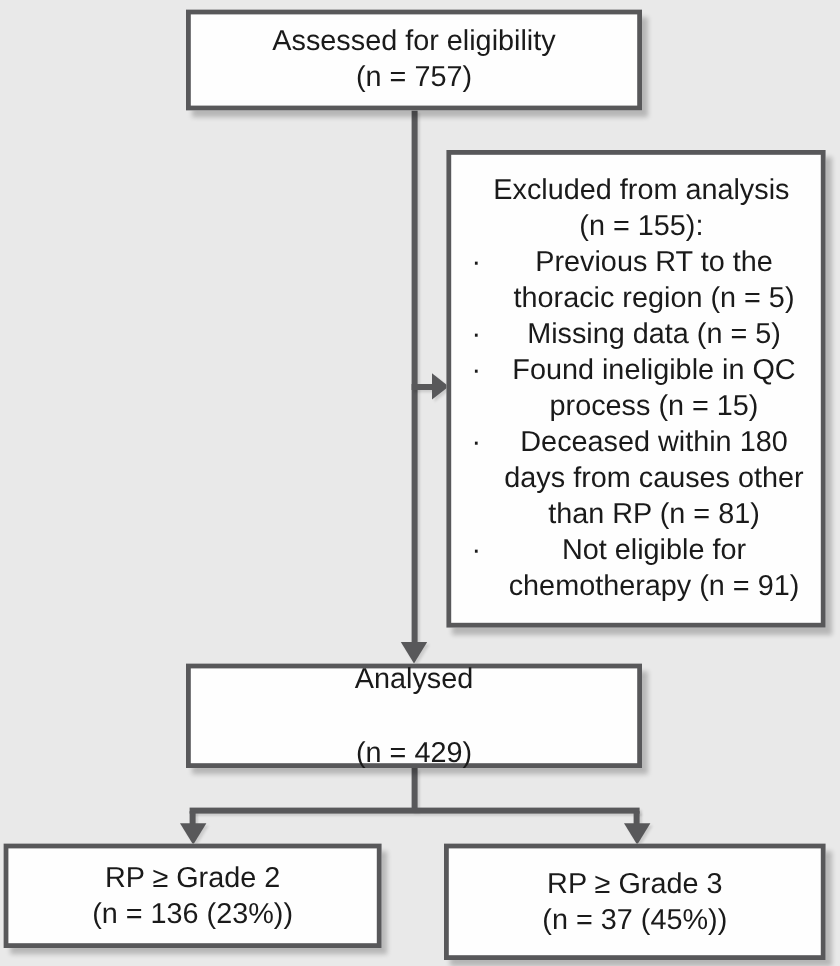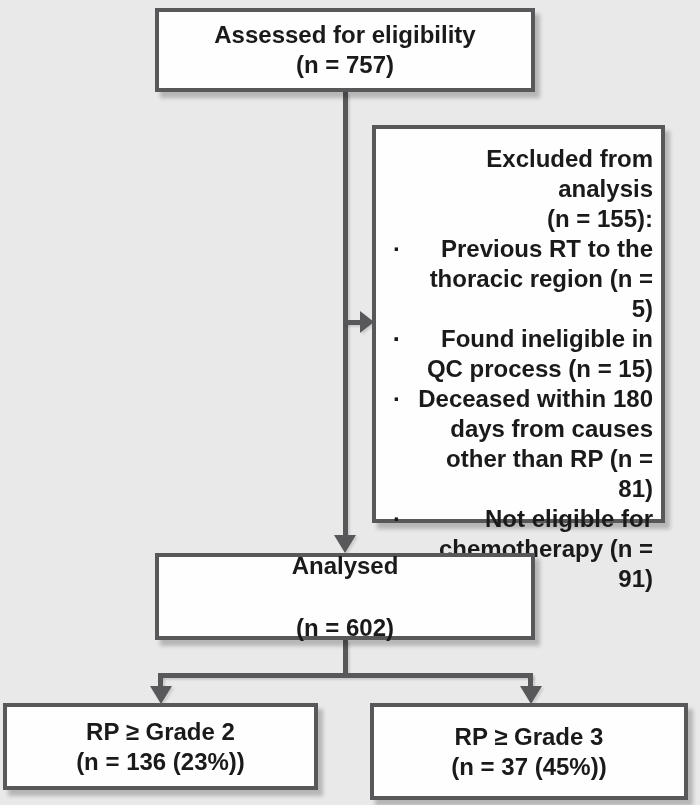--- a/index.html
+++ b/index.html
@@ -1,21 +1,21 @@
 <!DOCTYPE html>
 <html style="--bg: #e9e9e9; --line: #58585a; --box-fill: #fefefe; --text: #1a1a1a;"><head>
 <meta charset="utf-8">
 <style>
   :root {
     --bg: #e9e9e9;
     --line: #58585a;
     --box-fill: #fefefe;
     --text: #1a1a1a;
   }
-  * { margin: 0; padding: 0; box-sizing: border-box; font-weight: bold; }
+  * { margin: 0; padding: 0; box-sizing: border-box; }
   html, body { background: var(--bg); }
   .canvas {
     position: relative;
     width: 700px;
     height: 805px;
     background: var(--bg);
     font-family: "Liberation Sans", sans-serif;
     color: var(--text);
     overflow: hidden;
   }
@@ -32,24 +32,24 @@
     justify-content: center;
     text-align: center;
     font-size: 24px;
     line-height: 30px;
   }
   .box-assessed { left: 155px; top: 8px;   width: 380px; height: 84px; }
   .box-analysed { left: 155px; top: 553px; width: 380px; height: 87px; gap: 32px; }
   .box-grade2   { left: 3px;   top: 703px; width: 315px; height: 87px; }
   .box-grade3   { left: 370px; top: 703px; width: 318px; height: 97px; }
   .box-excluded {
-    left: 372px; top: 125px; width: 293px; height: 398px;
+    left: 372px; top: 125px; width: 316px; height: 398px;
     font-size: 24px; line-height: 30px;
     padding: 15px 8px 12px 17px;
-    text-align: right;
+    text-align: center;
   }
   .ex-head { display: block; }
   .ex-item {
     position: relative;
     padding-left: 21px;
   }
   .ex-bullet {
     position: absolute;
     left: 0;
     top: 0;
@@ -98,36 +98,36 @@
     <div>(n = 757)</div>
   </div>
 
   <div class="box box-excluded">
     <span class="ex-head">Excluded from analysis</span>
     <span class="ex-head">(n = 155):</span>
     <div class="ex-item">
       <span class="ex-bullet">·</span><span>Previous RT to the thoracic region (n = 5)</span>
     </div>
     <div class="ex-item">
-      <span class="ex-bullet">·</span>
+      <span class="ex-bullet">·</span><span>Missing data (n = 5)</span>
     </div>
     <div class="ex-item">
       <span class="ex-bullet">·</span><span>Found ineligible in QC process (n = 15)</span>
     </div>
     <div class="ex-item">
       <span class="ex-bullet">·</span><span>Deceased within 180 days from causes other than RP (n = 81)</span>
     </div>
     <div class="ex-item">
       <span class="ex-bullet">·</span><span>Not eligible for chemotherapy (n = 91)</span>
     </div>
   </div>
 
   <div class="box center-box box-analysed">
     <div>Analysed</div>
-    <div>(n = 602)</div>
+    <div>(n = 429)</div>
   </div>
 
   <div class="box center-box box-grade2">
     <div>RP ≥ Grade 2</div>
     <div>(n = 136 (23%))</div>
   </div>
 
   <div class="box center-box box-grade3">
     <div>RP ≥ Grade 3</div>
     <div>(n = 37 (45%))</div>

